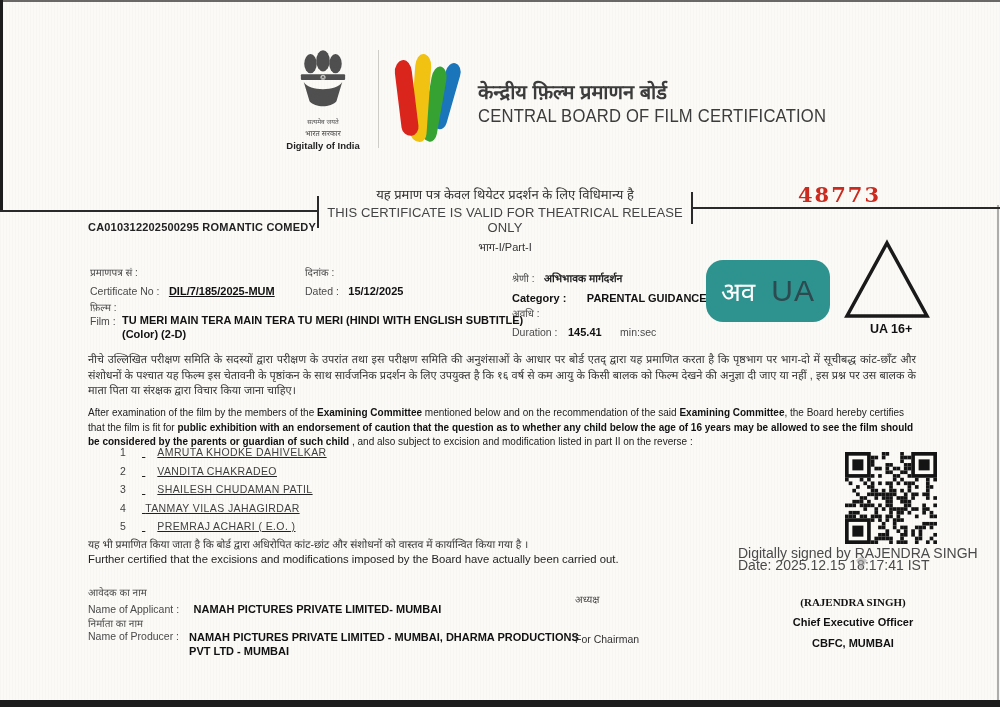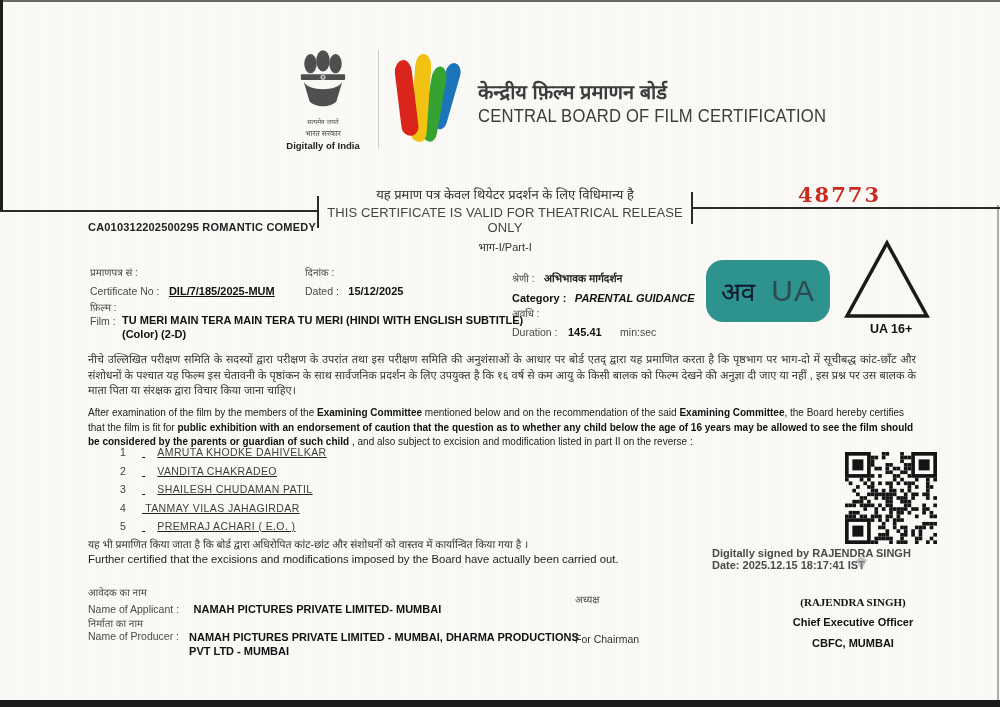--- a/index.html
+++ b/index.html
@@ -94,39 +94,39 @@
     <span class="lbl">Dated  :</span>
     <span class="val" style="margin-left:5px;">15/12/2025</span>
   </div>
 
   <div class="abs" style="left:512px;top:268px;">
     <span class="lbl hi" style="font-size:10px;">श्रेणी :</span>
     <span class="hi b" style="font-size:10.5px;margin-left:5px;color:#222;">अभिभावक मार्गदर्शन</span>
   </div>
   <div class="abs" style="left:512px;top:288px;">
     <span class="b" style="font-size:11px;">Category  :</span>
-    <span class="val" style="margin-left:4px;font-style:italic;">PARENTAL GUIDANCE</span>
+    <span class="val" style="margin-left:16px;">PARENTAL GUIDANCE</span>
   </div>
 
   <div class="abs lbl hi" style="left:90px;top:300px;font-size:10px;">फ़िल्म :</div>
   <div class="abs lbl" style="left:90px;top:315px;">Film :</div>
   <div class="abs" style="left:122px;top:314px;width:490px;">
     <div class="val">TU MERI MAIN TERA MAIN TERA TU MERI  (HINDI WITH ENGLISH SUBTITLE)</div>
     <div class="val" style="margin-top:2px;">(Color) (2-D)</div>
   </div>
 
   <div class="abs lbl hi" style="left:512px;top:306px;font-size:10px;">अवधि  :</div>
   <div class="abs" style="left:512px;top:322px;">
     <span class="lbl">Duration   :</span>
     <span class="val" style="margin-left:6px;">145.41</span>
     <span class="lbl" style="margin-left:14px;">min:sec</span>
   </div>
 
   <div class="abs" style="left:706px;top:260px;width:124px;height:62px;background:#2e938e;border-radius:17px;display:flex;align-items:center;justify-content:center;">
-    <span style="font-size:26px;color:#0f172a;">अव</span>
+    <span style="font-size:26px;color:#ffffff;">अव</span>
     <span style="font-size:30px;color:#2c4a50;margin-left:16px;letter-spacing:1px;">UA</span>
   </div>
   <svg class="abs" style="left:843px;top:238px;" width="88" height="84" viewBox="0 0 88 84">
     <polygon points="44,5 84,78 4,78" fill="none" stroke="#1a1a1a" stroke-width="3.5"></polygon>
   </svg>
   <div class="abs b" style="left:870px;top:322px;font-size:12.5px;">UA 16+</div>
 
   <div class="abs hi" style="left:88px;top:352px;width:828px;font-size:11px;line-height:15.5px;color:#333;text-align:justify;">नीचे उल्लिखित परीक्षण समिति के सदस्यों द्वारा परीक्षण के उपरांत तथा इस परीक्षण समिति की अनुशंसाओं के आधार पर बोर्ड एतद् द्वारा यह प्रमाणित करता है कि पृष्ठभाग पर भाग-दो में सूचीबद्ध कांट-छाँट और संशोधनों के पश्चात यह फिल्म इस चेतावनी के पृष्ठांकन के साथ सार्वजनिक प्रदर्शन के लिए उपयुक्त है कि १६ वर्ष से कम आयु के किसी बालक को फिल्म देखने की अनुज्ञा दी जाए या नहीं , इस प्रश्न पर उस बालक के माता पिता या संरक्षक द्वारा विचार किया जाना चाहिए।</div>
 
   <div class="abs" style="left:88px;top:406px;width:834px;font-size:10px;line-height:14.6px;color:#222;">
@@ -369,21 +369,21 @@
       <rect x="55.2" y="88.32000000000001" width="3.68" height="3.68" fill="#141414"></rect>
       <rect x="58.88" y="88.32000000000001" width="3.68" height="3.68" fill="#141414"></rect>
       <rect x="69.92" y="88.32000000000001" width="3.68" height="3.68" fill="#141414"></rect>
       <rect x="80.96000000000001" y="88.32000000000001" width="3.68" height="3.68" fill="#141414"></rect>
       <rect x="88.32000000000001" y="88.32000000000001" width="3.68" height="3.68" fill="#141414"></rect>
     </svg>
 
   <div class="abs hi" style="left:88px;top:537px;font-size:10.5px;color:#333;">यह भी प्रमाणित किया जाता है कि बोर्ड द्वारा अधिरोपित कांट-छांट और संशोधनों को वास्तव में कार्यान्वित किया गया है ।</div>
   <div class="abs" style="left:88px;top:553px;font-size:11.3px;color:#222;">Further certified that the excisions and modifications imposed by the Board have actually been carried out.</div>
 
-  <div class="abs" style="left:712px;top:547px;font-size:11px;color:#4a4a4a;line-height:12px;font-weight:bold;">
+  <div class="abs" style="left:738px;top:547px;font-size:14px;color:#4a4a4a;line-height:12px;">
     <div>Digitally signed by RAJENDRA SINGH</div>
     <div>Date: 2025.12.15 18:17:41 IST</div>
   </div>
   <div class="abs" style="left:856px;top:556px;width:11px;height:14px;background:#9a9a9a;opacity:.55;clip-path:polygon(50% 0,100% 30%,50% 100%,0 30%);"></div>
 
   <div class="abs lbl hi" style="left:88px;top:585px;font-size:10px;">आवेदक का नाम</div>
   <div class="abs" style="left:88px;top:599px;">
     <span class="lbl">Name of Applicant :</span>
     <span class="val" style="margin-left:10px;">NAMAH PICTURES PRIVATE LIMITED- MUMBAI</span>
   </div>

